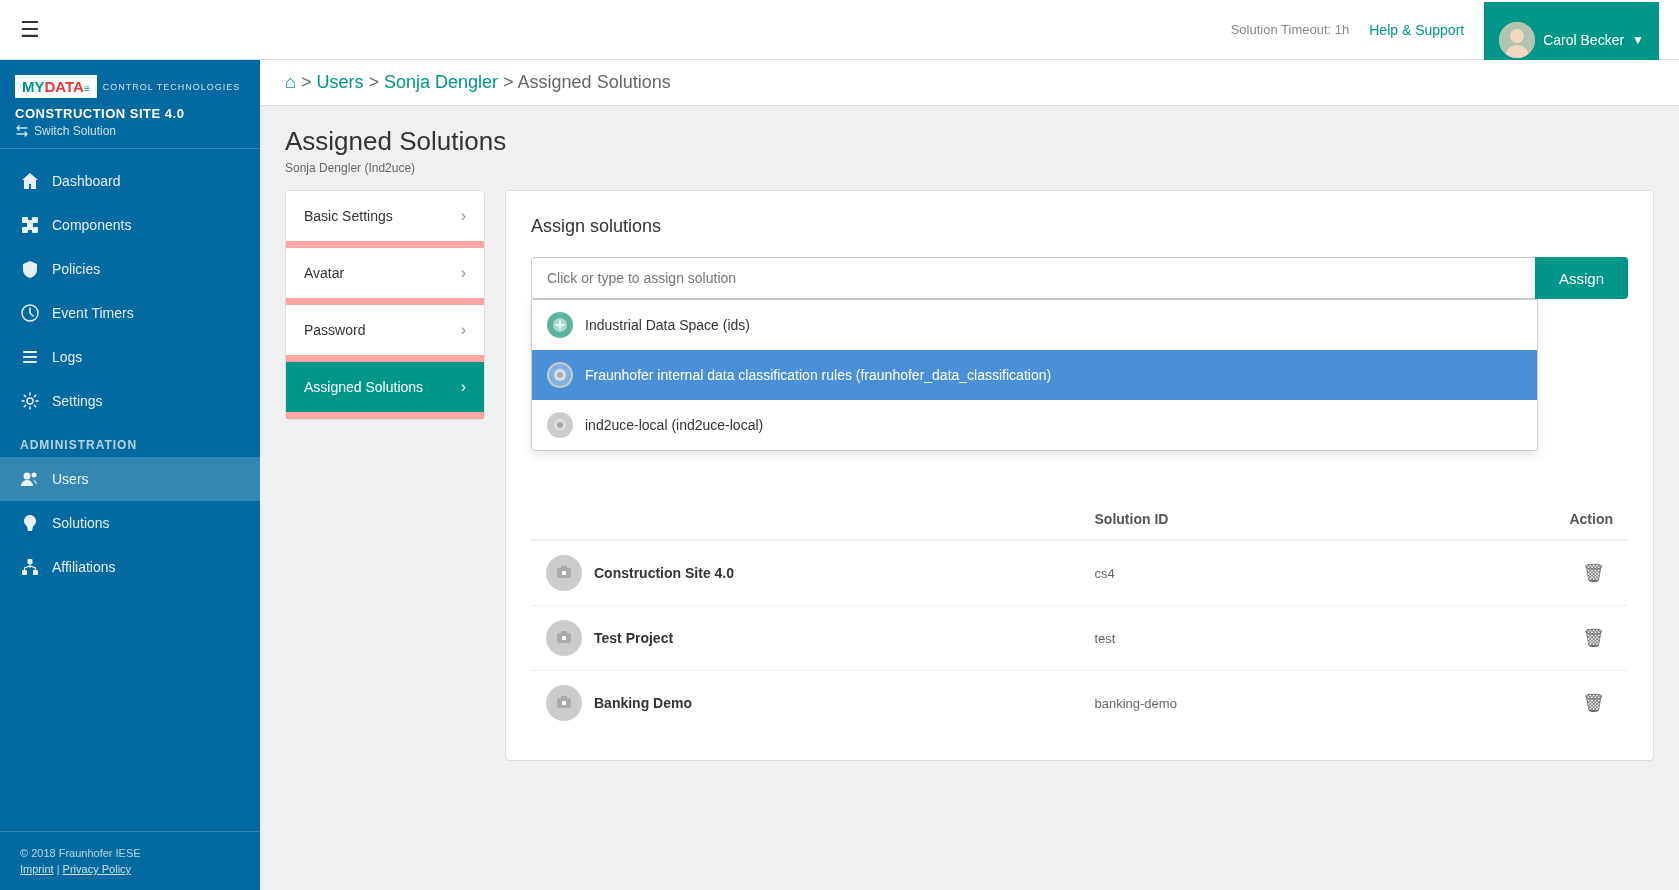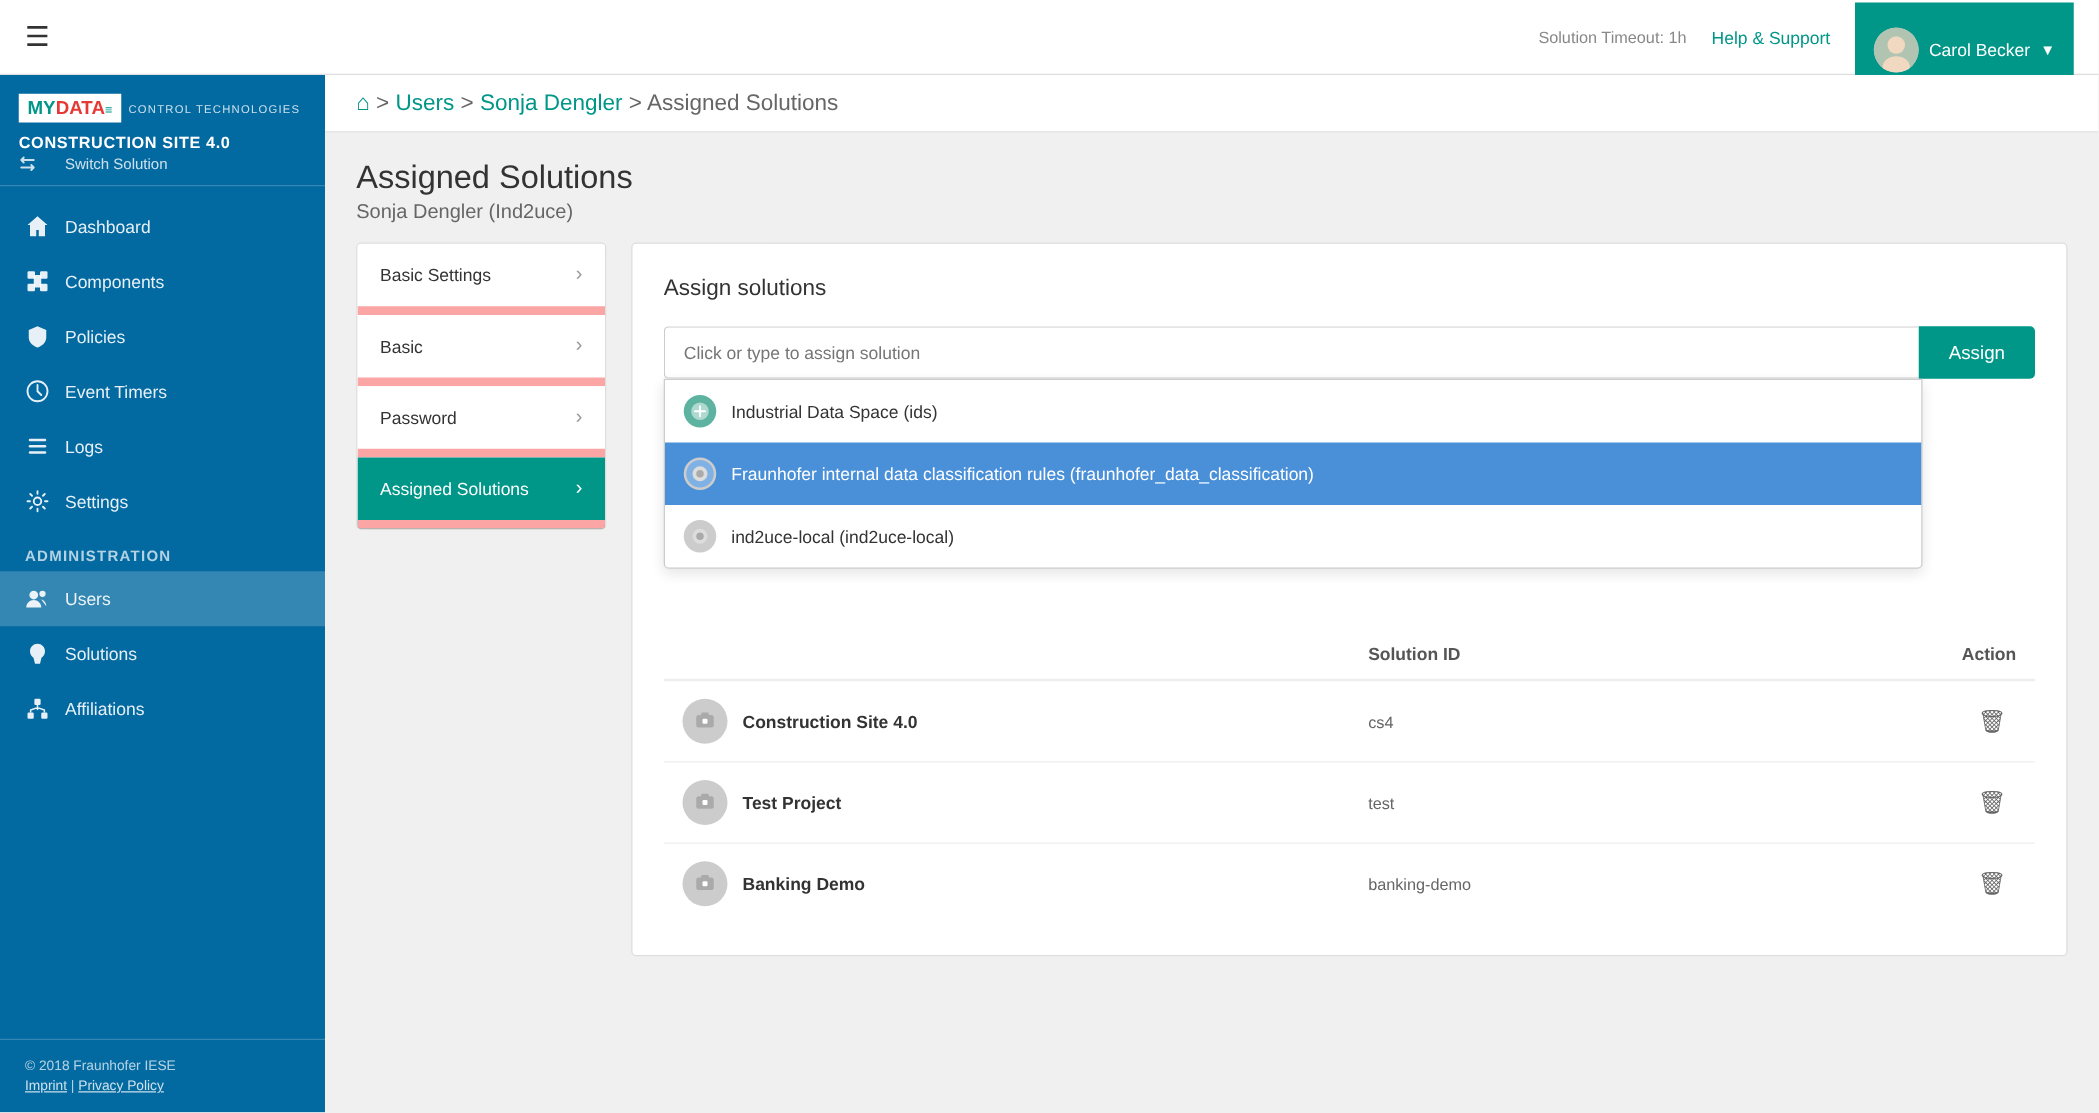--- a/index.html
+++ b/index.html
@@ -25,21 +25,21 @@
     
     .layout { display: flex; flex: 1; overflow: hidden; }
 
     
     .sidebar {
       width: 260px; background: #0369a1; color: #fff;
       display: flex; flex-direction: column; flex-shrink: 0; overflow-y: auto;
     }
     .sidebar-brand { padding: 15px 15px 10px; border-bottom: 1px solid rgba(255,255,255,0.2); }
     .sidebar-site-name { font-size: 13px; font-weight: bold; margin-top: 8px; letter-spacing: 0.5px; }
-    .sidebar-switch { display: flex; align-items: flex-start; gap: 23px; font-size: 12px; color: rgba(255,255,255,0.8); margin-top: 3px; cursor: pointer; }
+    .sidebar-switch { display: flex; align-items: flex-start; gap: 5px; font-size: 12px; color: rgba(255,255,255,0.8); margin-top: 3px; cursor: pointer; }
     .sidebar-switch svg { width: 14px; height: 14px; }
 
     .sidebar-nav { padding: 10px 0; flex: 1; }
     .sidebar-item {
       display: flex; align-items: center; gap: 12px;
       padding: 12px 20px; cursor: pointer; color: rgba(255,255,255,0.9);
       font-size: 14px; transition: background 0.2s;
     }
     .sidebar-item.active { background: rgba(255,255,255,0.2); }
     .sidebar-item-icon { width: 20px; height: 20px; flex-shrink: 0; }
@@ -54,21 +54,21 @@
 
     
     .main { flex: 1; overflow-y: auto; padding: 0; background: #f0f0f0; }
 
     .breadcrumb-bar { background: #fff; padding: 12px 25px; border-bottom: 1px solid #ddd; font-size: 18px; color: #666; }
     .breadcrumb-bar a { color: #009688; text-decoration: none; cursor: pointer; }
     .home-icon { color: #009688; }
 
     .page-header { padding: 20px 25px 15px; }
     .page-title { font-size: 26px; font-weight: 300; color: #333; }
-    .page-subtitle { font-size: 16px; color: #666; margin-top: 4px; }
+    .page-subtitle { font-size: 12px; color: #666; margin-top: 4px; }
 
     .content-area { display: flex; gap: 0; padding: 0 25px 25px; }
 
     
     .left-panel { width: 200px; flex-shrink: 0; background: #fff; border: 1px solid #ddd; border-radius: 4px; overflow: hidden; margin-right: 20px; height: fit-content; }
     .left-panel-item {
       display: flex; align-items: center; justify-content: space-between;
       padding: 16px 18px; border-bottom: 7px solid #fca5a5; cursor: pointer;
       color: #333; font-size: 14px; background: #fff;
     }
@@ -269,21 +269,21 @@
     </div>
 
     <div class="content-area">
 
       <div class="left-panel">
         <div class="left-panel-item">
           <span>Basic Settings</span>
           <span class="chevron">›</span>
         </div>
         <div class="left-panel-item">
-          <span>Basic</span>
+          <span>Avatar</span>
           <span class="chevron">›</span>
         </div>
         <div class="left-panel-item">
           <span>Password</span>
           <span class="chevron">›</span>
         </div>
         <div class="left-panel-item active">
           <span>Assigned Solutions</span>
           <span class="chevron">›</span>
         </div>

